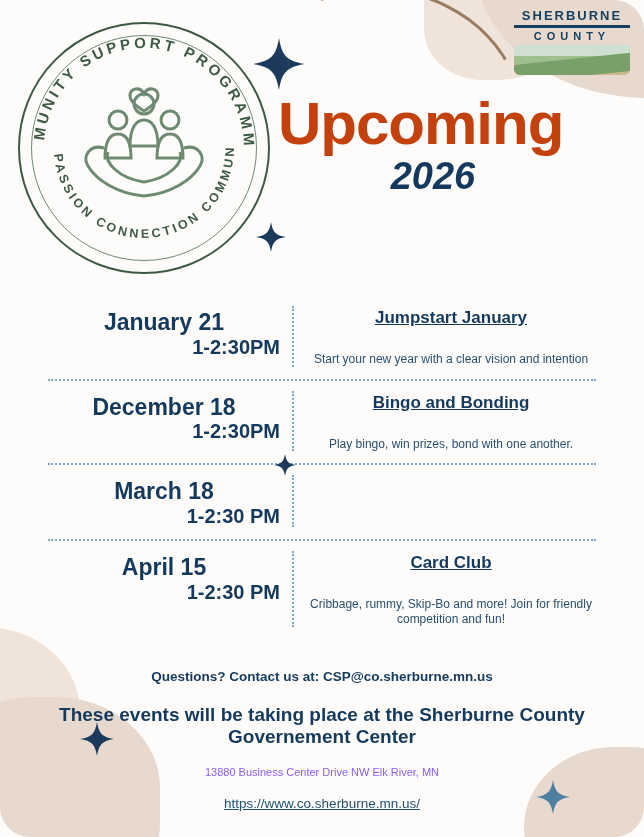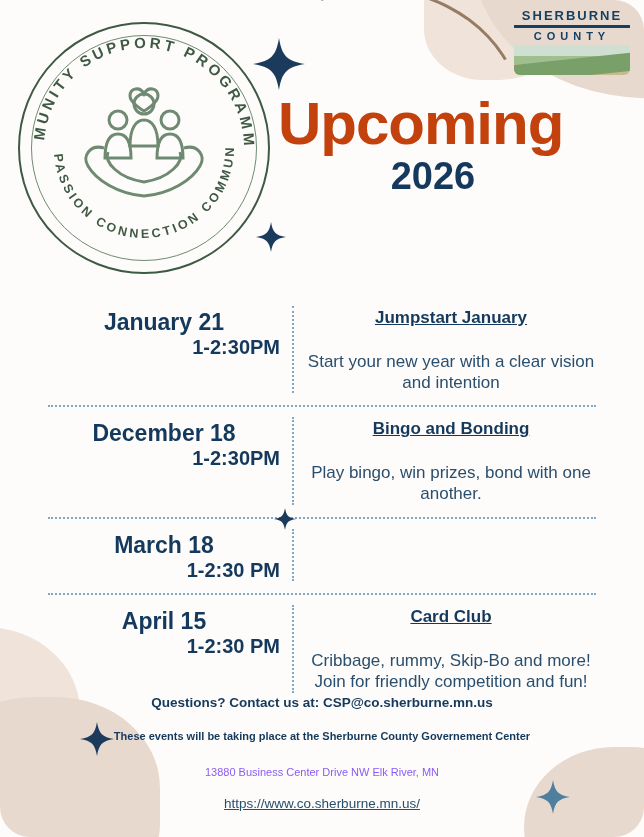--- a/index.html
+++ b/index.html
@@ -111,53 +111,54 @@
   .heading .t1{
     font-size:60px;font-weight:bold;line-height:.92;letter-spacing:-1px;color:#c2410c;
   }
   .heading .t2{
     font-size:60px;font-weight:bold;line-height:.95;letter-spacing:-1px;color:#14395c;
     margin-top:2px;
   }
   .heading .year{
     font-size:38px;font-weight:bold;color:#14395c;margin-top:4px;text-align:center;
     padding-right:40px;
+    font-style:italic;
   }
 
   
   .events{
     position:absolute;left:48px;top:296px;width:548px;z-index:4;
   }
   .ev{
     display:flex;align-items:flex-start;padding:10px 0 12px;
   }
   .ev .when{
     width:232px;text-align:center;padding-top:4px;
   }
   .ev .date{font-size:23px;font-weight:bold;color:#14395c;line-height:1.12;}
   .ev .time{font-size:20px;font-weight:bold;color:#14395c;line-height:1.12;text-align:right;}
   .ev .vline{
     width:0;border-left:2px dotted #7fa8c4;align-self:stretch;margin:0 12px;
   }
   .ev .what{flex:1;text-align:center;padding-top:2px;}
   .ev .title{font-size:17px;font-weight:bold;color:#14395c;margin-bottom:4px;text-decoration:underline;}
-  .ev .desc{font-size:17px;color:#2a4f6e;line-height:1.22;margin-top:24px;}
+  .ev .desc{font-size:12px;color:#2a4f6e;line-height:1.22;margin-top:24px;}
   .hsep{
     border-top:2px dotted #7fa8c4;position:relative;height:0;
   }
   .hsep .dot-star{
     position:absolute;left:226px;top:-11px;
   }
 
   
   .footer{
     position:absolute;left:0;right:0;bottom:26px;text-align:center;z-index:4;
   }
   .footer .l1{font-size:13.5px;font-weight:bold;color:#14395c;margin-bottom:20px;}
-  .footer .l2{font-size:11px;font-weight:bold;color:#14395c;margin-bottom:24px;}
+  .footer .l2{font-size:19px;font-weight:bold;color:#14395c;margin-bottom:18px;}
   .footer .l3{font-size:11px;color:#8b5cf6;margin-bottom:18px;}
   .footer .l4{font-size:13.5px;color:#24506f;text-decoration:underline;}
 </style>
 </head>
 <body>
 
 <div class="page">
 
   <div class="blob-top-right2"></div>
   <div class="blob-top-right"></div>

